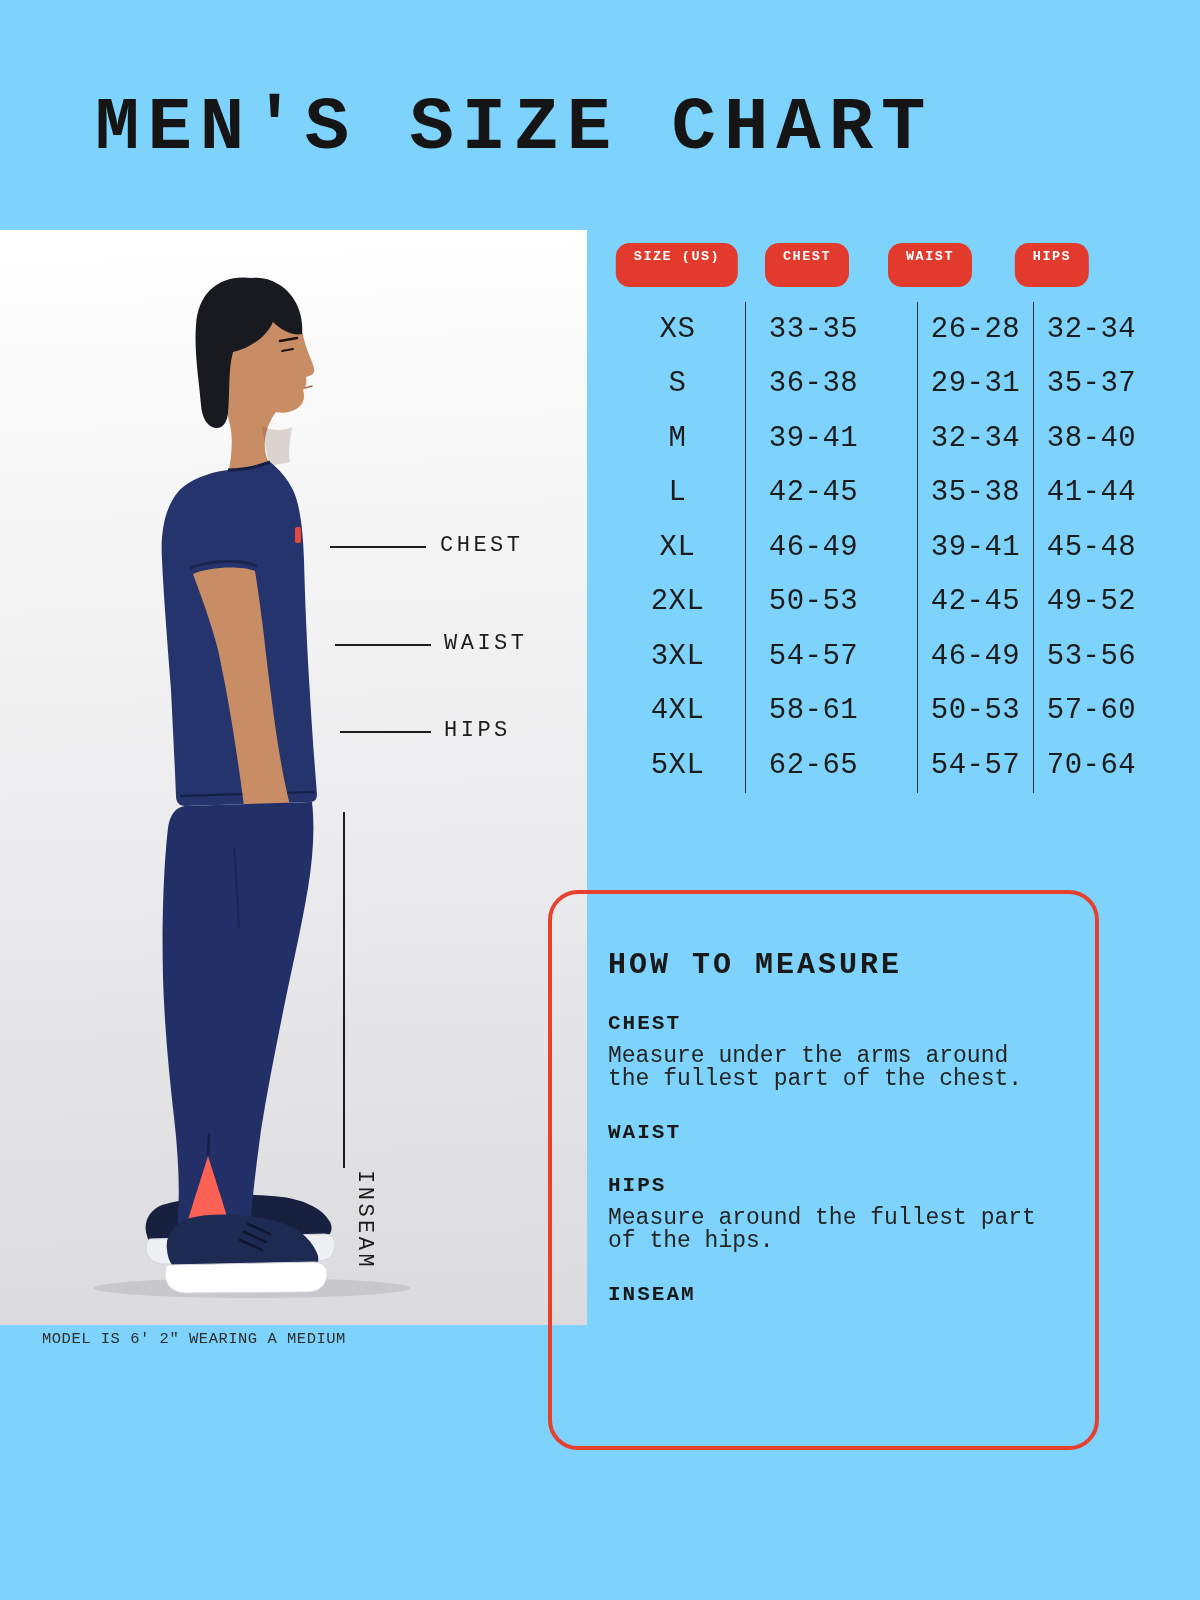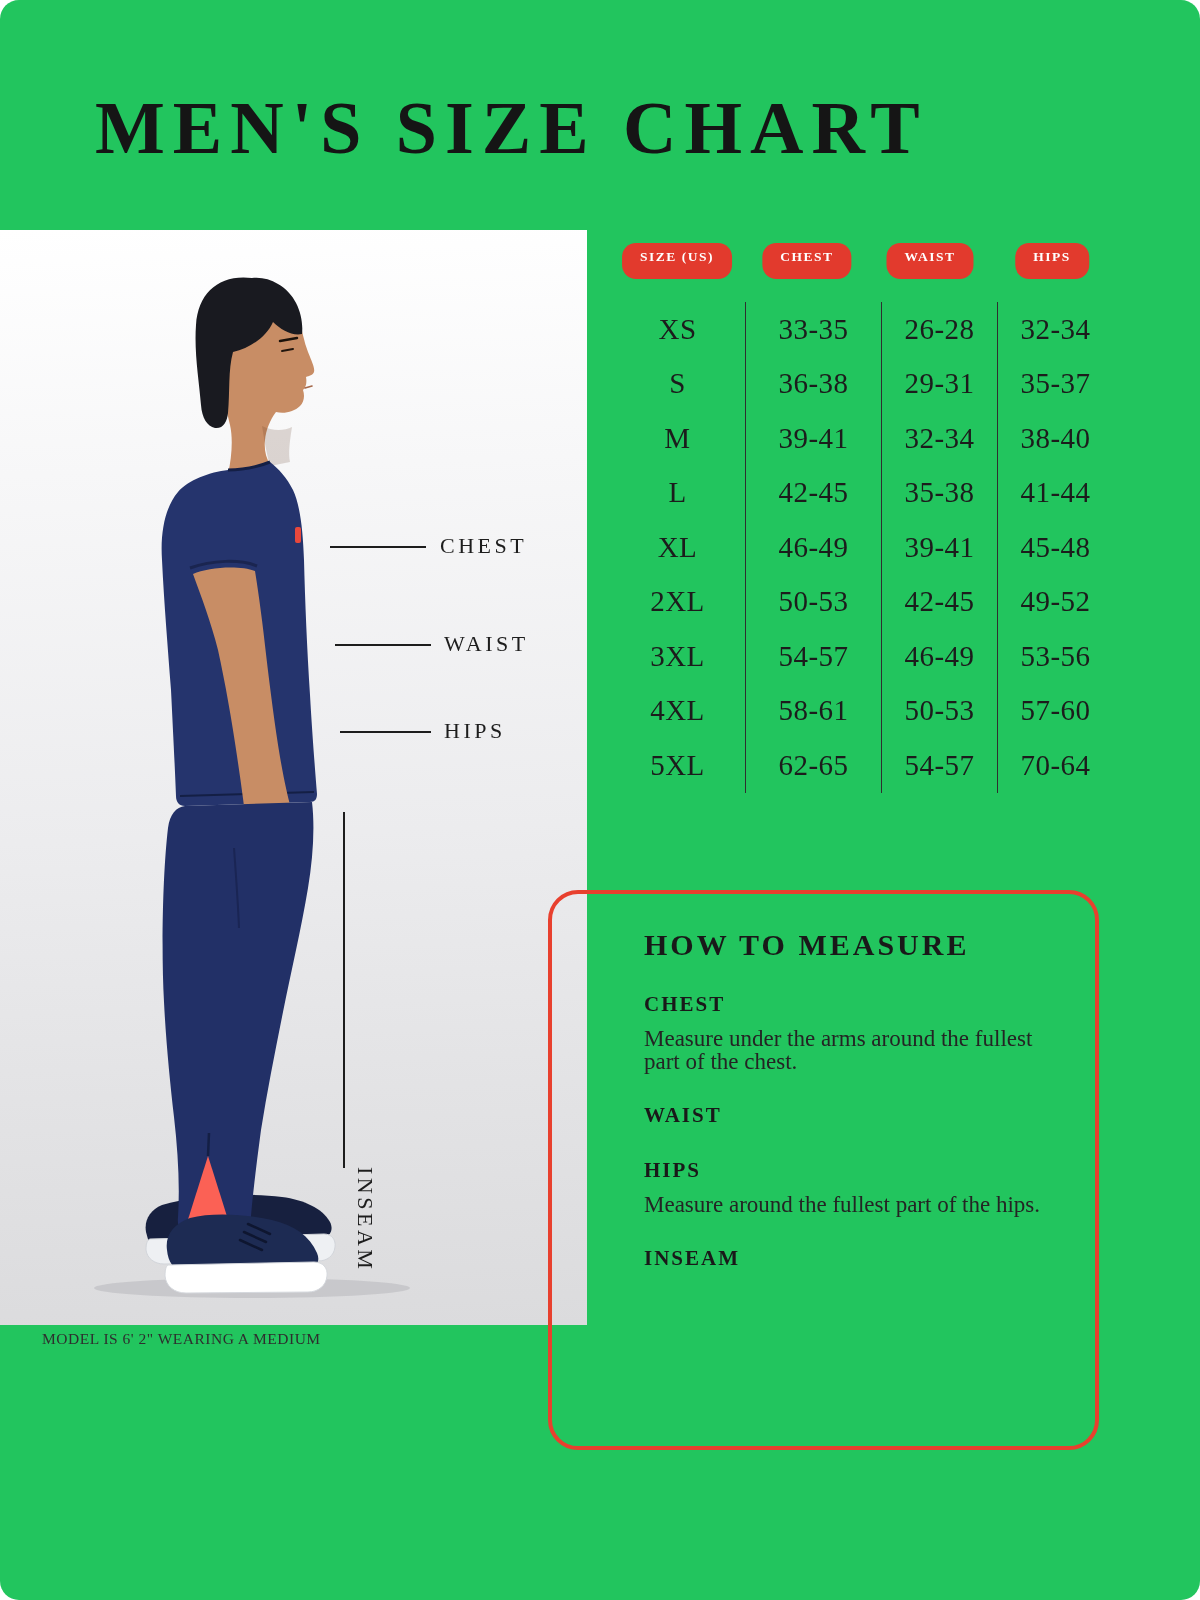--- a/index.html
+++ b/index.html
@@ -1,53 +1,53 @@
 <!DOCTYPE html>
 <html><head>
 <meta charset="utf-8">
 <style>
   html,body{margin:0;padding:0;background:#fff;}
-  .page{position:relative;width:1200px;height:1600px;background:#22c55e;overflow:hidden;
-        font-family:Liberation Serif, serif;color:#1c1c1c;border-radius:19px;}
+  .page{position:relative;width:1200px;height:1600px;background:#7dd3fc;overflow:hidden;
+        font-family:Liberation Mono, monospace;color:#1c1c1c;}
 
   
   .main-title{position:absolute;left:95px;top:86px;margin:0;
       font-size:74px;font-weight:700;letter-spacing:8px;color:#151515;white-space:nowrap;}
 
   
   .photo-area{position:absolute;left:0;top:230px;width:587px;height:1095px;z-index:1;
       background:linear-gradient(178deg,#ffffff 0%,#f7f7f8 22%,#ececee 55%,#e3e3e5 78%,#dbdbdd 100%);}
   .photo-area svg{position:absolute;left:0;top:0;}
 
   .m-line{position:absolute;background:#1d1d1d;height:2px;z-index:2;}
   .m-line-v{position:absolute;background:#1d1d1d;width:2px;z-index:2;}
   .m-label{position:absolute;font-size:22px;letter-spacing:3.5px;color:#1d1d1d;z-index:2;white-space:nowrap;}
   .inseam-label{position:absolute;left:352px;top:812px;height:356px;writing-mode:vertical-rl;
       text-align:center;font-size:22px;letter-spacing:3.5px;color:#1d1d1d;z-index:2;}
 
   .photo-caption{position:absolute;left:42px;top:1330px;font-size:15.5px;letter-spacing:.5px;color:#2e2e2e;z-index:2;}
 
   
-  .pill{position:absolute;top:243px;transform:translateX(-50%);height:36px;line-height:28px;
+  .pill{position:absolute;top:243px;transform:translateX(-50%);height:44px;line-height:28px;
       padding:0 18px;border-radius:14px;background:#e23a2d;color:#ffffff;
       font-size:13.5px;font-weight:700;letter-spacing:1.5px;white-space:nowrap;z-index:2;}
   .pill-1{left:677px;} .pill-2{left:807px;} .pill-3{left:930px;} .pill-4{left:1052px;}
 
   .size-table{position:absolute;left:610px;top:302px;display:flex;z-index:2;}
   .tcol{display:flex;flex-direction:column;}
-  .tcol-size{width:135px;} .tcol-chest{width:135px;} .tcol-waist{width:115px;} .tcol-hips{width:115px;}
+  .tcol-size{width:135px;} .tcol-chest{width:135px;} .tcol-waist{width:115px;margin-left:36px;} .tcol-hips{width:115px;}
   .tcol-chest,.tcol-waist,.tcol-hips{border-left:1.5px solid #2f2f2f;justify-content:flex-end;}
   .tcell{height:54.5px;display:flex;align-items:center;justify-content:center;
       font-size:29px;letter-spacing:.5px;color:#1c1c1c;}
 
   
   .measure-box{position:absolute;left:548px;top:890px;width:551px;height:560px;
       border:4px solid #e8402e;border-radius:30px;background:transparent;z-index:3;
       padding:0 0 0 0;box-sizing:border-box;}
-  .mb-inner{padding:34px 40px 0 56px;margin-left:36px;}
+  .mb-inner{padding:54px 40px 0 56px;}
   .mb-title{margin:0;font-size:30px;font-weight:700;letter-spacing:3px;color:#191919;}
   .mb-heading{margin:30px 0 0 0;font-size:21px;font-weight:700;letter-spacing:2px;color:#191919;}
   .mb-text{margin:10px 0 0 0;font-size:23px;line-height:23px;color:#242424;max-width:448px;}
 </style>
 </head>
 <body>
 
 <div class="page">
 
   <h1 class="main-title">MEN'S SIZE CHART</h1>

